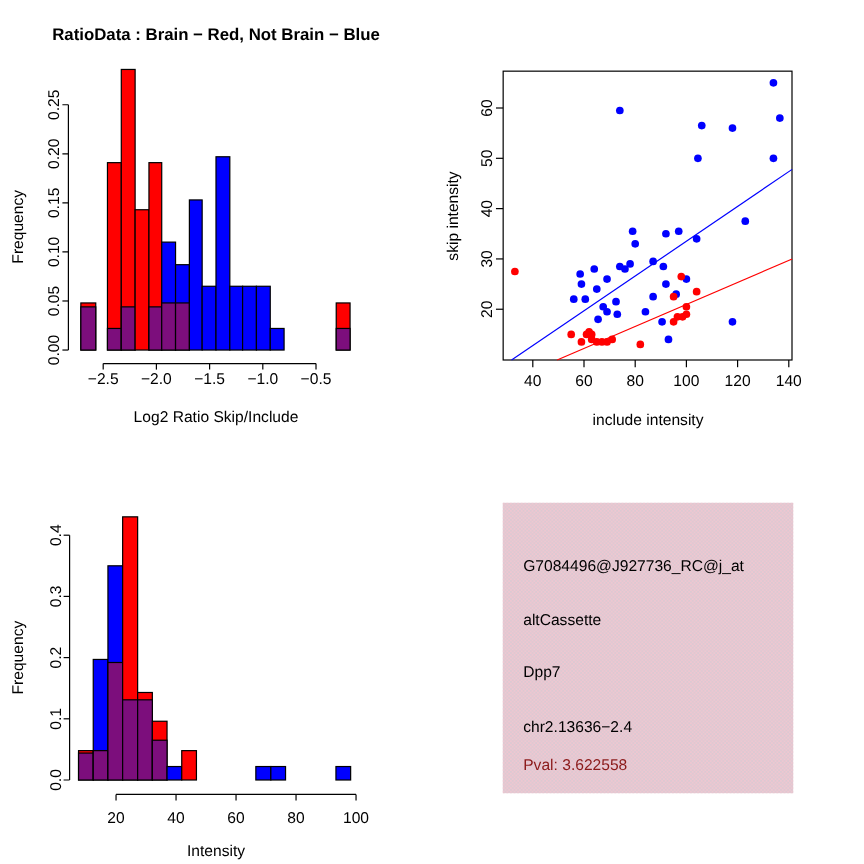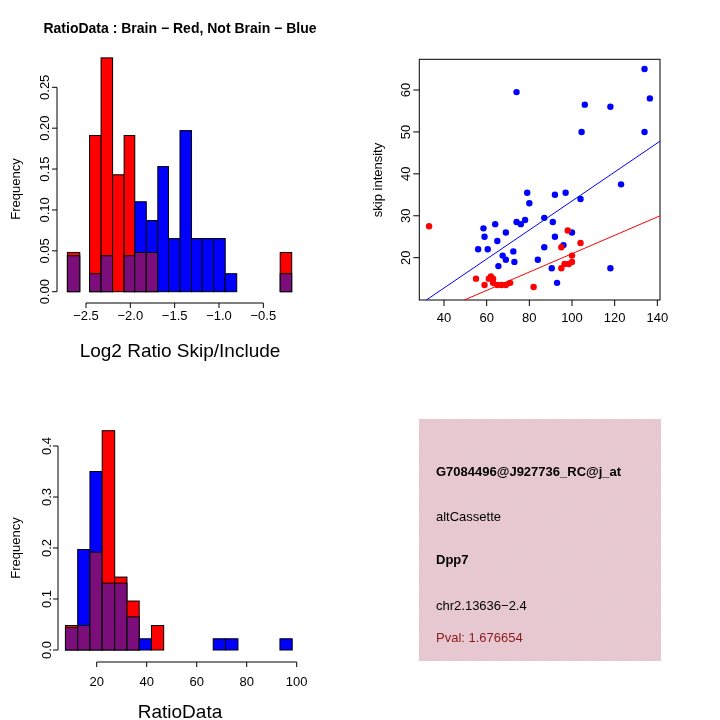--- a/index.html
+++ b/index.html
@@ -7,21 +7,21 @@
     position:relative;width:720px;height:720px;background:#ffffff;
     font-family:"Liberation Sans",sans-serif;color:#000;overflow:hidden;border-radius:10px;
   }
   .panel{position:absolute;width:360px;height:360px;}
   #p1{left:0;top:0}#p2{left:360px;top:0}#p3{left:0;top:360px}#p4{left:360px;top:360px}
   .title{
     position:absolute;left:0;width:360px;text-align:center;
     font-size:14px;font-weight:bold;white-space:nowrap;
   }
   #p1 .title{top:20px}#p2 .title{top:22px}#p3 .title{top:23px}
-  .xlabel{position:absolute;left:0;width:360px;text-align:center;font-size:19px;}
+  .xlabel{position:absolute;left:0;width:360px;text-align:center;font-size:13px;}
   #p1 .xlabel{top:340px}#p2 .xlabel{top:342px}#p3 .xlabel{top:341px}
   .ylabel{
     position:absolute;font-size:13px;white-space:nowrap;
     transform:translate(-50%,-50%) rotate(-90deg);
   }
   #p1 .ylabel{left:15px;top:189px}
   #p2 .ylabel{left:17px;top:180px}
   #p3 .ylabel{left:15px;top:188px}
   svg.plot{position:absolute;left:0;top:0;width:360px;height:360px;}
   svg.plot text{font-family:"Liberation Sans",sans-serif;font-size:13px;fill:#000;}
@@ -181,20 +181,21 @@
         <circle cx="130.9326" cy="276.56624999999997" r="3.2" fill="#ff0000"></circle>
         <circle cx="133.0659" cy="278.66249999999997" r="3.2" fill="#ff0000"></circle>
         <circle cx="133.0659" cy="282.855" r="3.2" fill="#ff0000"></circle>
         <circle cx="124.5327" cy="284.95124999999996" r="3.2" fill="#ff0000"></circle>
         <circle cx="137.3325" cy="284.95124999999996" r="3.2" fill="#ff0000"></circle>
         <circle cx="141.59910000000002" cy="284.95124999999996" r="3.2" fill="#ff0000"></circle>
         <circle cx="145.8657" cy="284.95124999999996" r="3.2" fill="#ff0000"></circle>
         <circle cx="150.1323" cy="282.855" r="3.2" fill="#ff0000"></circle>
         <circle cx="173.5986" cy="287.0475" r="3.2" fill="#ff0000"></circle>
       </svg>
+    <div class="xlabel">include intensity</div>
   </section>
 
   <section class="panel" id="p3">
     <div class="ylabel">Frequency</div>
     <svg class="plot" id="plot3">
         <rect x="65.45" y="265.52" width="12.25" height="24.480000000000018" fill="#ff0000" stroke="#000000" stroke-width="1"></rect>
         <rect x="65.45" y="267.56" width="12.25" height="22.439999999999998" fill="#7c0e7c" stroke="#000000" stroke-width="1"></rect>
         <rect x="77.7" y="189.53" width="12.25" height="100.47" fill="#0000ff" stroke="#000000" stroke-width="1"></rect>
         <rect x="77.7" y="265.52" width="12.25" height="24.480000000000018" fill="#7c0e7c" stroke="#000000" stroke-width="1"></rect>
         <rect x="89.95" y="111.5" width="12.25" height="178.5" fill="#0000ff" stroke="#000000" stroke-width="1"></rect>
@@ -226,26 +227,26 @@
         <text x="46" y="290" text-anchor="middle" dominant-baseline="central" transform="rotate(-90 46 290)">0.0</text>
         <line x1="53" y1="239" x2="58" y2="239" stroke="#000000" stroke-width="1"></line>
         <text x="46" y="239" text-anchor="middle" dominant-baseline="central" transform="rotate(-90 46 239)">0.1</text>
         <line x1="53" y1="188" x2="58" y2="188" stroke="#000000" stroke-width="1"></line>
         <text x="46" y="188" text-anchor="middle" dominant-baseline="central" transform="rotate(-90 46 188)">0.2</text>
         <line x1="53" y1="137" x2="58" y2="137" stroke="#000000" stroke-width="1"></line>
         <text x="46" y="137" text-anchor="middle" dominant-baseline="central" transform="rotate(-90 46 137)">0.3</text>
         <line x1="53" y1="86" x2="58" y2="86" stroke="#000000" stroke-width="1"></line>
         <text x="46" y="86" text-anchor="middle" dominant-baseline="central" transform="rotate(-90 46 86)">0.4</text>
       </svg>
-    <div class="xlabel">RatioData</div>
+    <div class="xlabel">Intensity</div>
   </section>
 
   <section class="panel" id="p4">
     <div id="infobox" style="background-color: rgb(238, 199, 209);">
-      <div class="info-line" style="color: rgb(0, 0, 0); font-weight: bold;">G7084496@J927736_RC@j_at</div>
+      <div class="info-line" style="color: rgb(0, 0, 0);">G7084496@J927736_RC@j_at</div>
       <div class="info-line" style="color: rgb(0, 0, 0);">altCassette</div>
-      <div class="info-line" style="color: rgb(0, 0, 0); font-weight: bold;">Dpp7</div>
+      <div class="info-line" style="color: rgb(0, 0, 0);">Dpp7</div>
       <div class="info-line" style="color: rgb(0, 0, 0);">chr2.13636−2.4</div>
-      <div class="info-line" style="color: rgb(139, 26, 26);">Pval: 1.676654</div>
+      <div class="info-line" style="color: rgb(139, 26, 26);">Pval: 3.622558</div>
     </div>
   </section>
 
 </div>
 
 </body></html>

